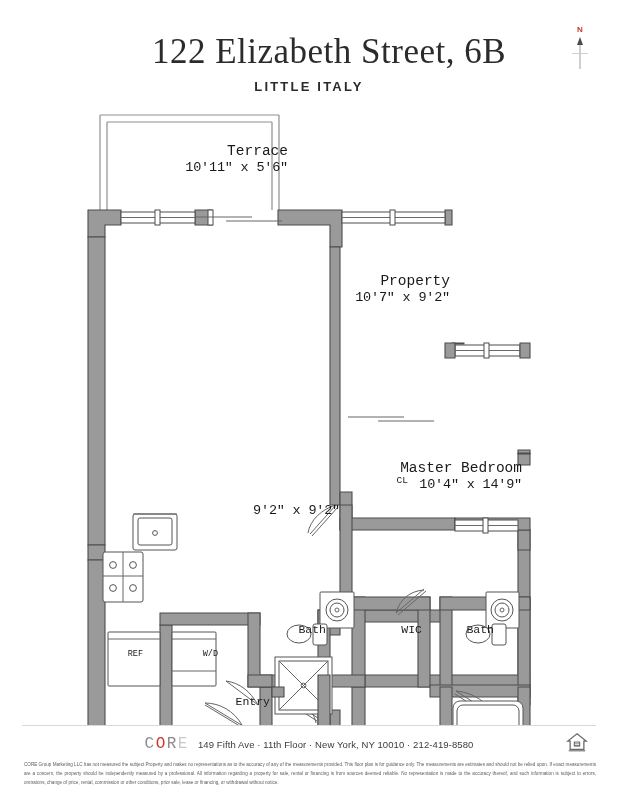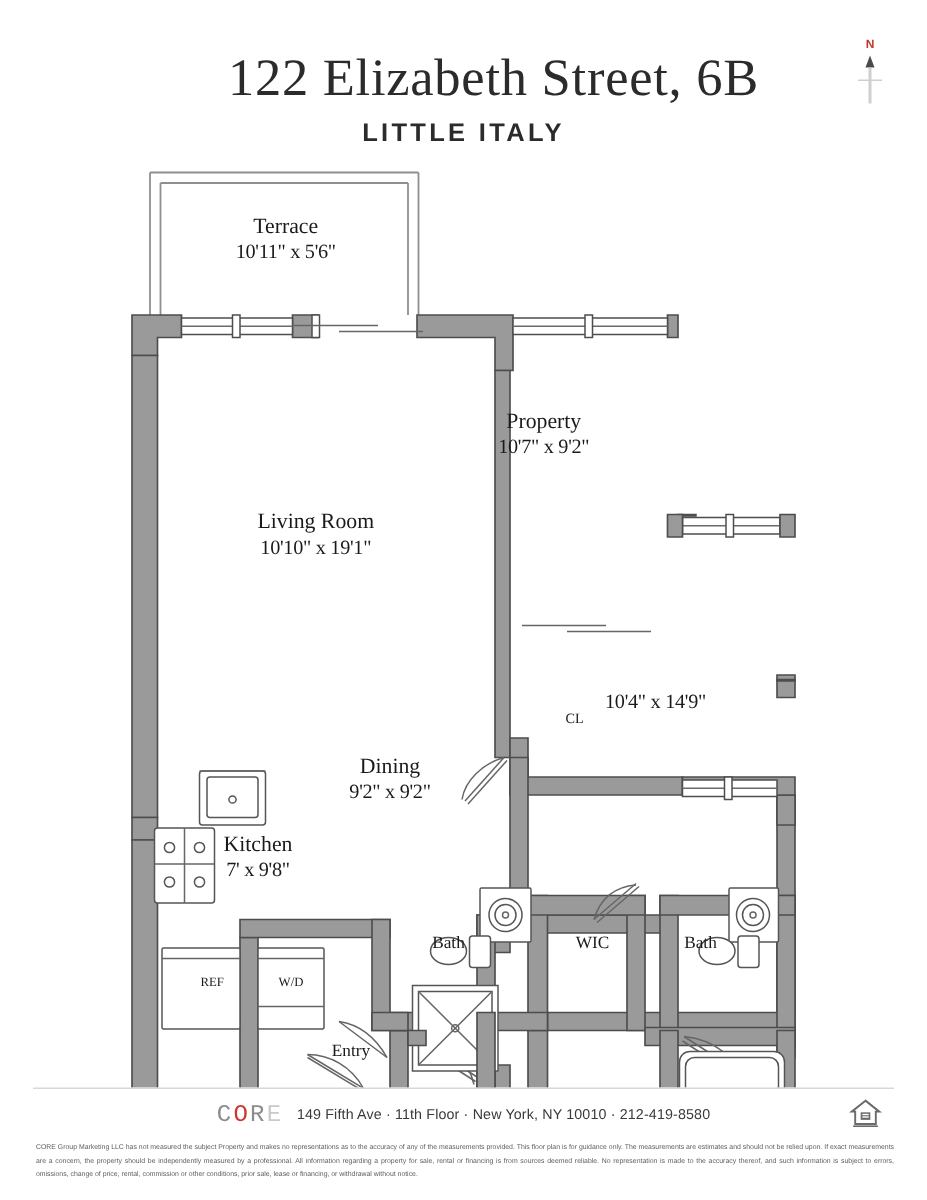--- a/index.html
+++ b/index.html
@@ -37,21 +37,21 @@
     letter-spacing: 0.5px;
     color: #2b2b2b;
     margin-left: 40px;
   }
   .subtitle {
     position: absolute;
     top: 79px;
     left: 0; right: 0;
     text-align: center;
     font-family: "Liberation Sans", sans-serif;
-    font-size: 17px;
+    font-size: 13px;
     font-weight: bold;
     letter-spacing: 2.2px;
     color: #2b2b2b;
   }
   
   .north {
     position: absolute;
     top: 26px;
     left: 569px;
     width: 22px;
@@ -91,22 +91,22 @@
   .plan {
     position: absolute;
     top: 105px;
     left: 0;
     width: 618px;
     height: 620px;
   }
   
   .lbl {
     position: absolute;
-    text-align: center;
-    font-family: Liberation Serif, serif;
+    text-align: right;
+    font-family: Liberation Mono, monospace;
     color: #1a1a1a;
     line-height: 1.18;
     white-space: nowrap;
   }
   .lbl .name { display: block; font-size: 14.5px; }
   .lbl .dim  { display: block; font-size: 13.5px; letter-spacing: -0.2px; }
   .lbl.small .name { font-size: 11.5px; }
   .lbl.tiny .name { font-size: 9.5px; margin-top: 48px; }
   .lbl.mini .name { font-size: 8.5px; }
 
@@ -397,43 +397,35 @@
         <path class="w" d="M272,582 L284,582 L284,592 L272,592 Z"></path>
       </g>
     </svg>
 
     
     <div class="lbl" style="left:93px; top:38px; width:195px;">
       <span class="name">Terrace</span>
       <span class="dim">10'11" x 5'6"</span>
     </div>
 
-    <div class="lbl" style="left:103px; top:235px; width:215px;">
-      <span class="name">Living Room</span>
-      <span class="dim">10'10" x 19'1"</span>
-    </div>
 
     <div class="lbl" style="left:275px; top:168px; width:175px;">
       <span class="name">Property</span>
       <span class="dim">10'7" x 9'2"</span>
     </div>
 
     <div class="lbl" style="left:352px; top:355px; width:170px;">
+      <span class="name">Master Bedroom</span>
       <span class="dim">10'4" x 14'9"</span>
     </div>
 
     <div class="lbl" style="left:180px; top:398px; width:160px;">
-      <span class="name">Dining</span>
       <span class="dim">9'2" x 9'2"</span>
     </div>
 
-    <div class="lbl" style="left:112px; top:450px; width:120px;">
-      <span class="name">Kitchen</span>
-      <span class="dim">7' x 9'8"</span>
-    </div>
 
     <div class="lbl tiny" style="left:358px; top:322px; width:50px;">
       <span class="name">CL</span>
     </div>
 
     <div class="lbl small" style="left:272px; top:518px; width:54px;">
       <span class="name">Bath</span>
     </div>
 
     <div class="lbl small" style="left:368px; top:518px; width:54px;">
@@ -441,21 +433,21 @@
     </div>
 
     <div class="lbl small" style="left:440px; top:518px; width:54px;">
       <span class="name">Bath</span>
     </div>
 
     <div class="lbl small" style="left:198px; top:590px; width:72px;">
       <span class="name">Entry</span>
     </div>
 
-    <div class="lbl mini" style="left:122px; top:544px; width:39px;">
+    <div class="lbl mini" style="left:104px; top:544px; width:39px;">
       <span class="name">REF</span>
     </div>
 
     <div class="lbl mini" style="left:170px; top:544px; width:48px;">
       <span class="name">W/D</span>
     </div>
   </div>
 
   <div class="footer">
     <div class="hr"></div>

